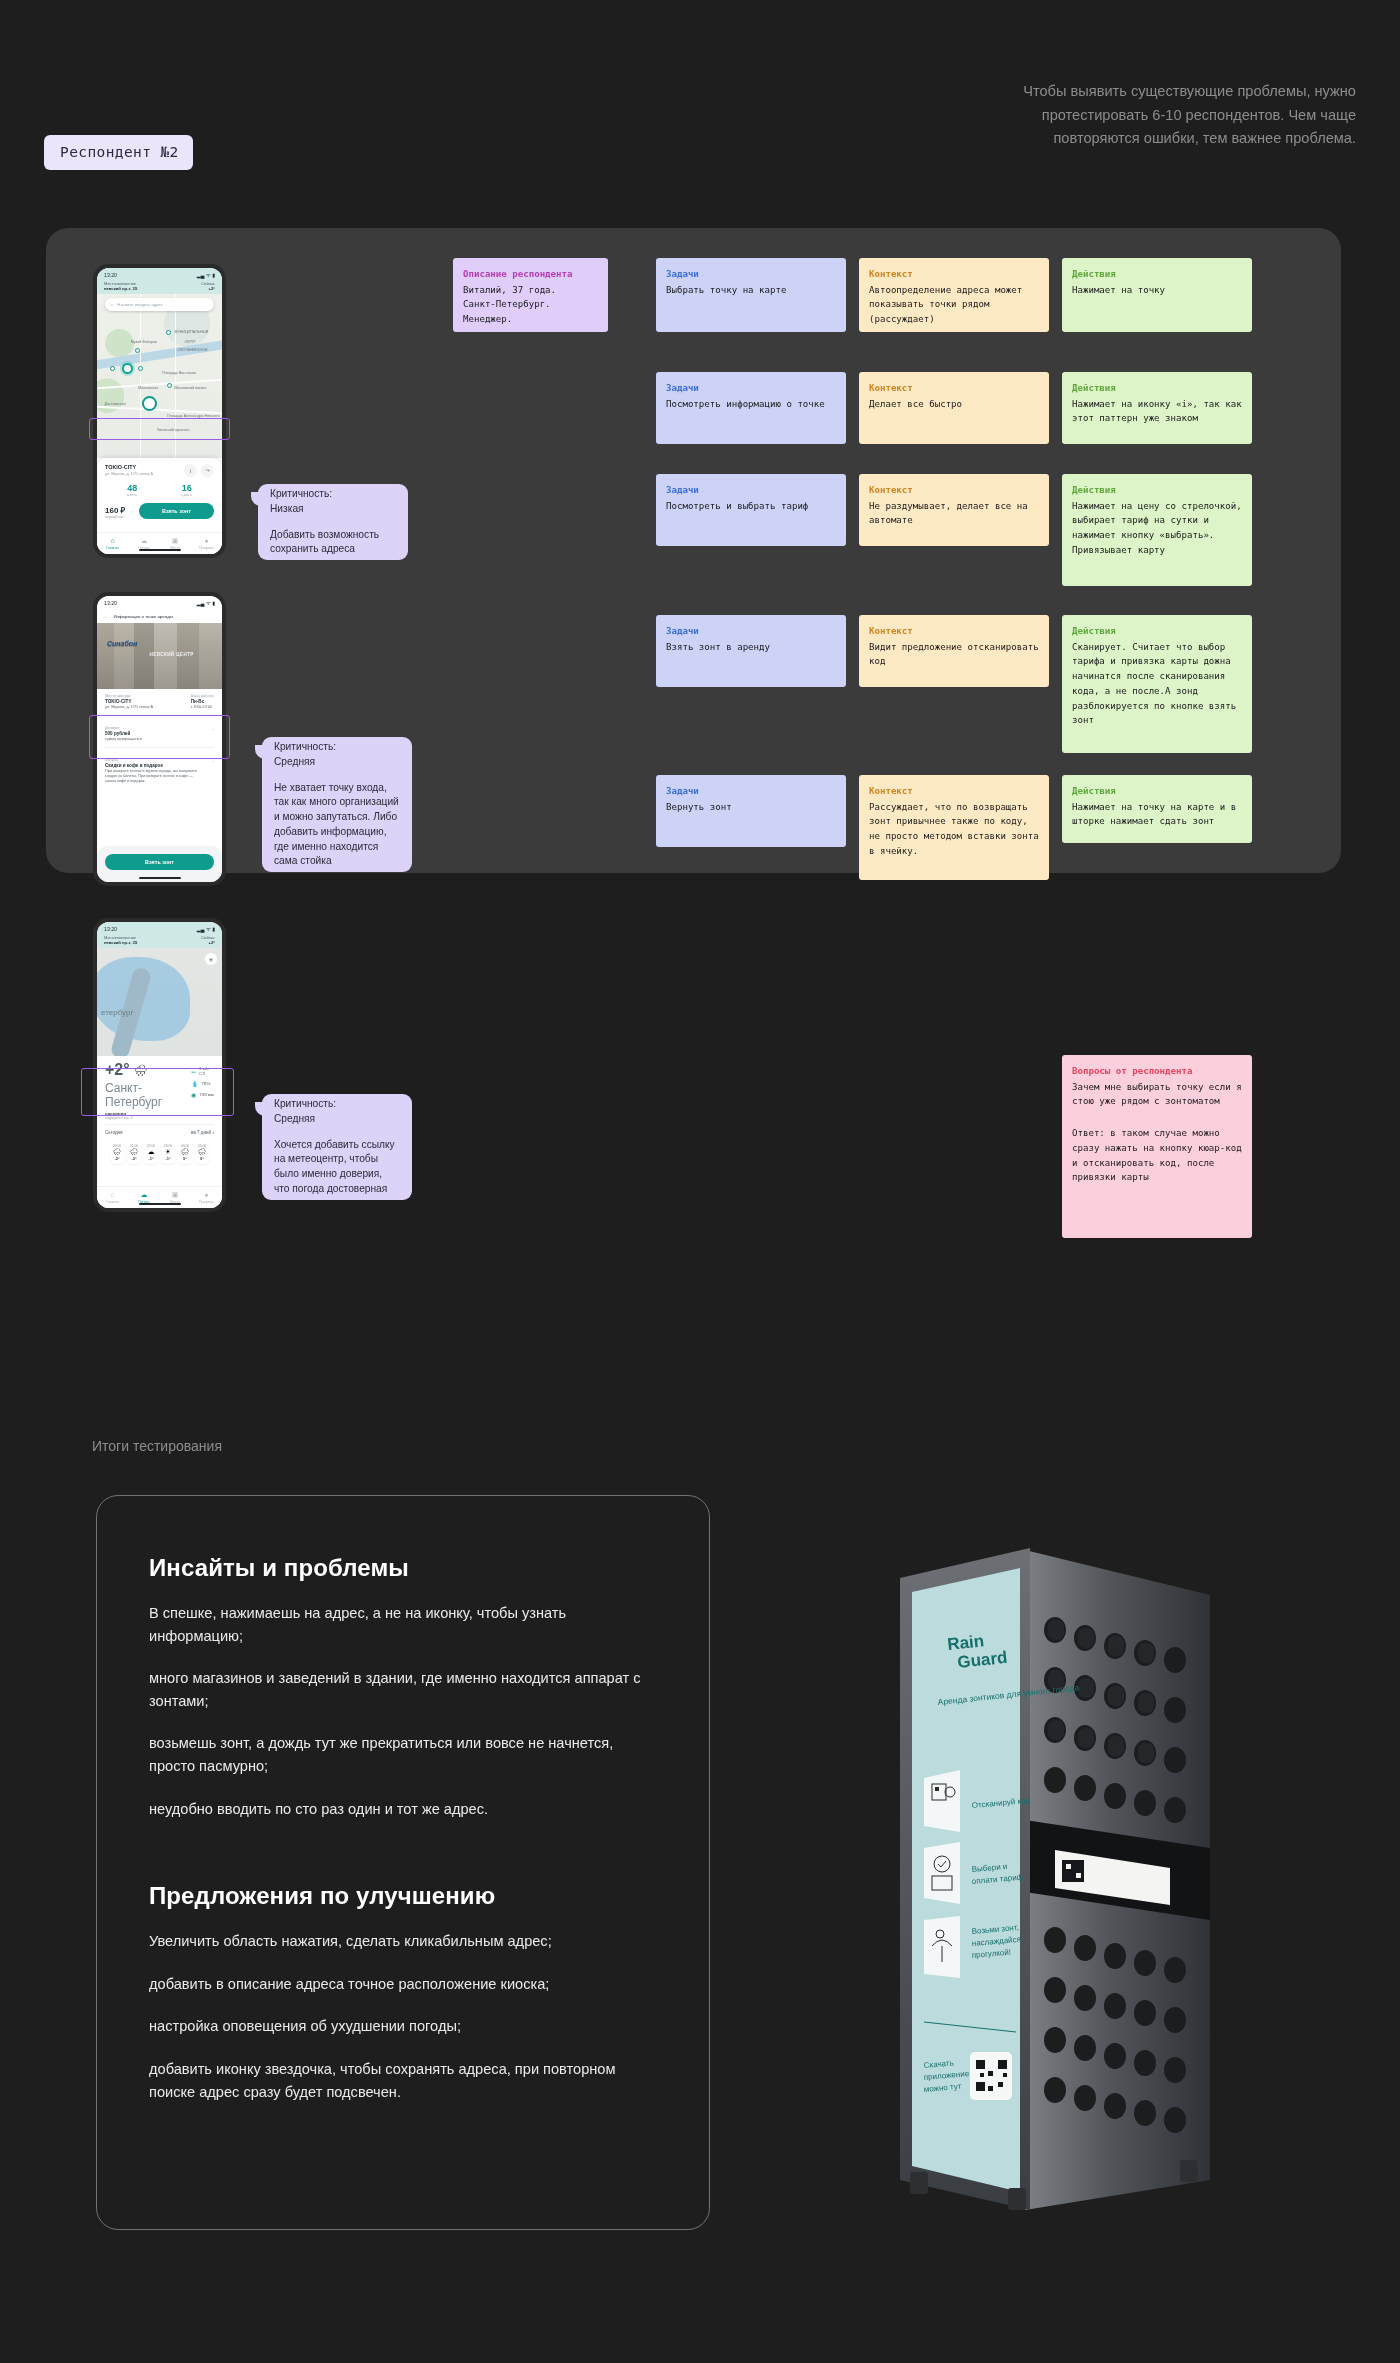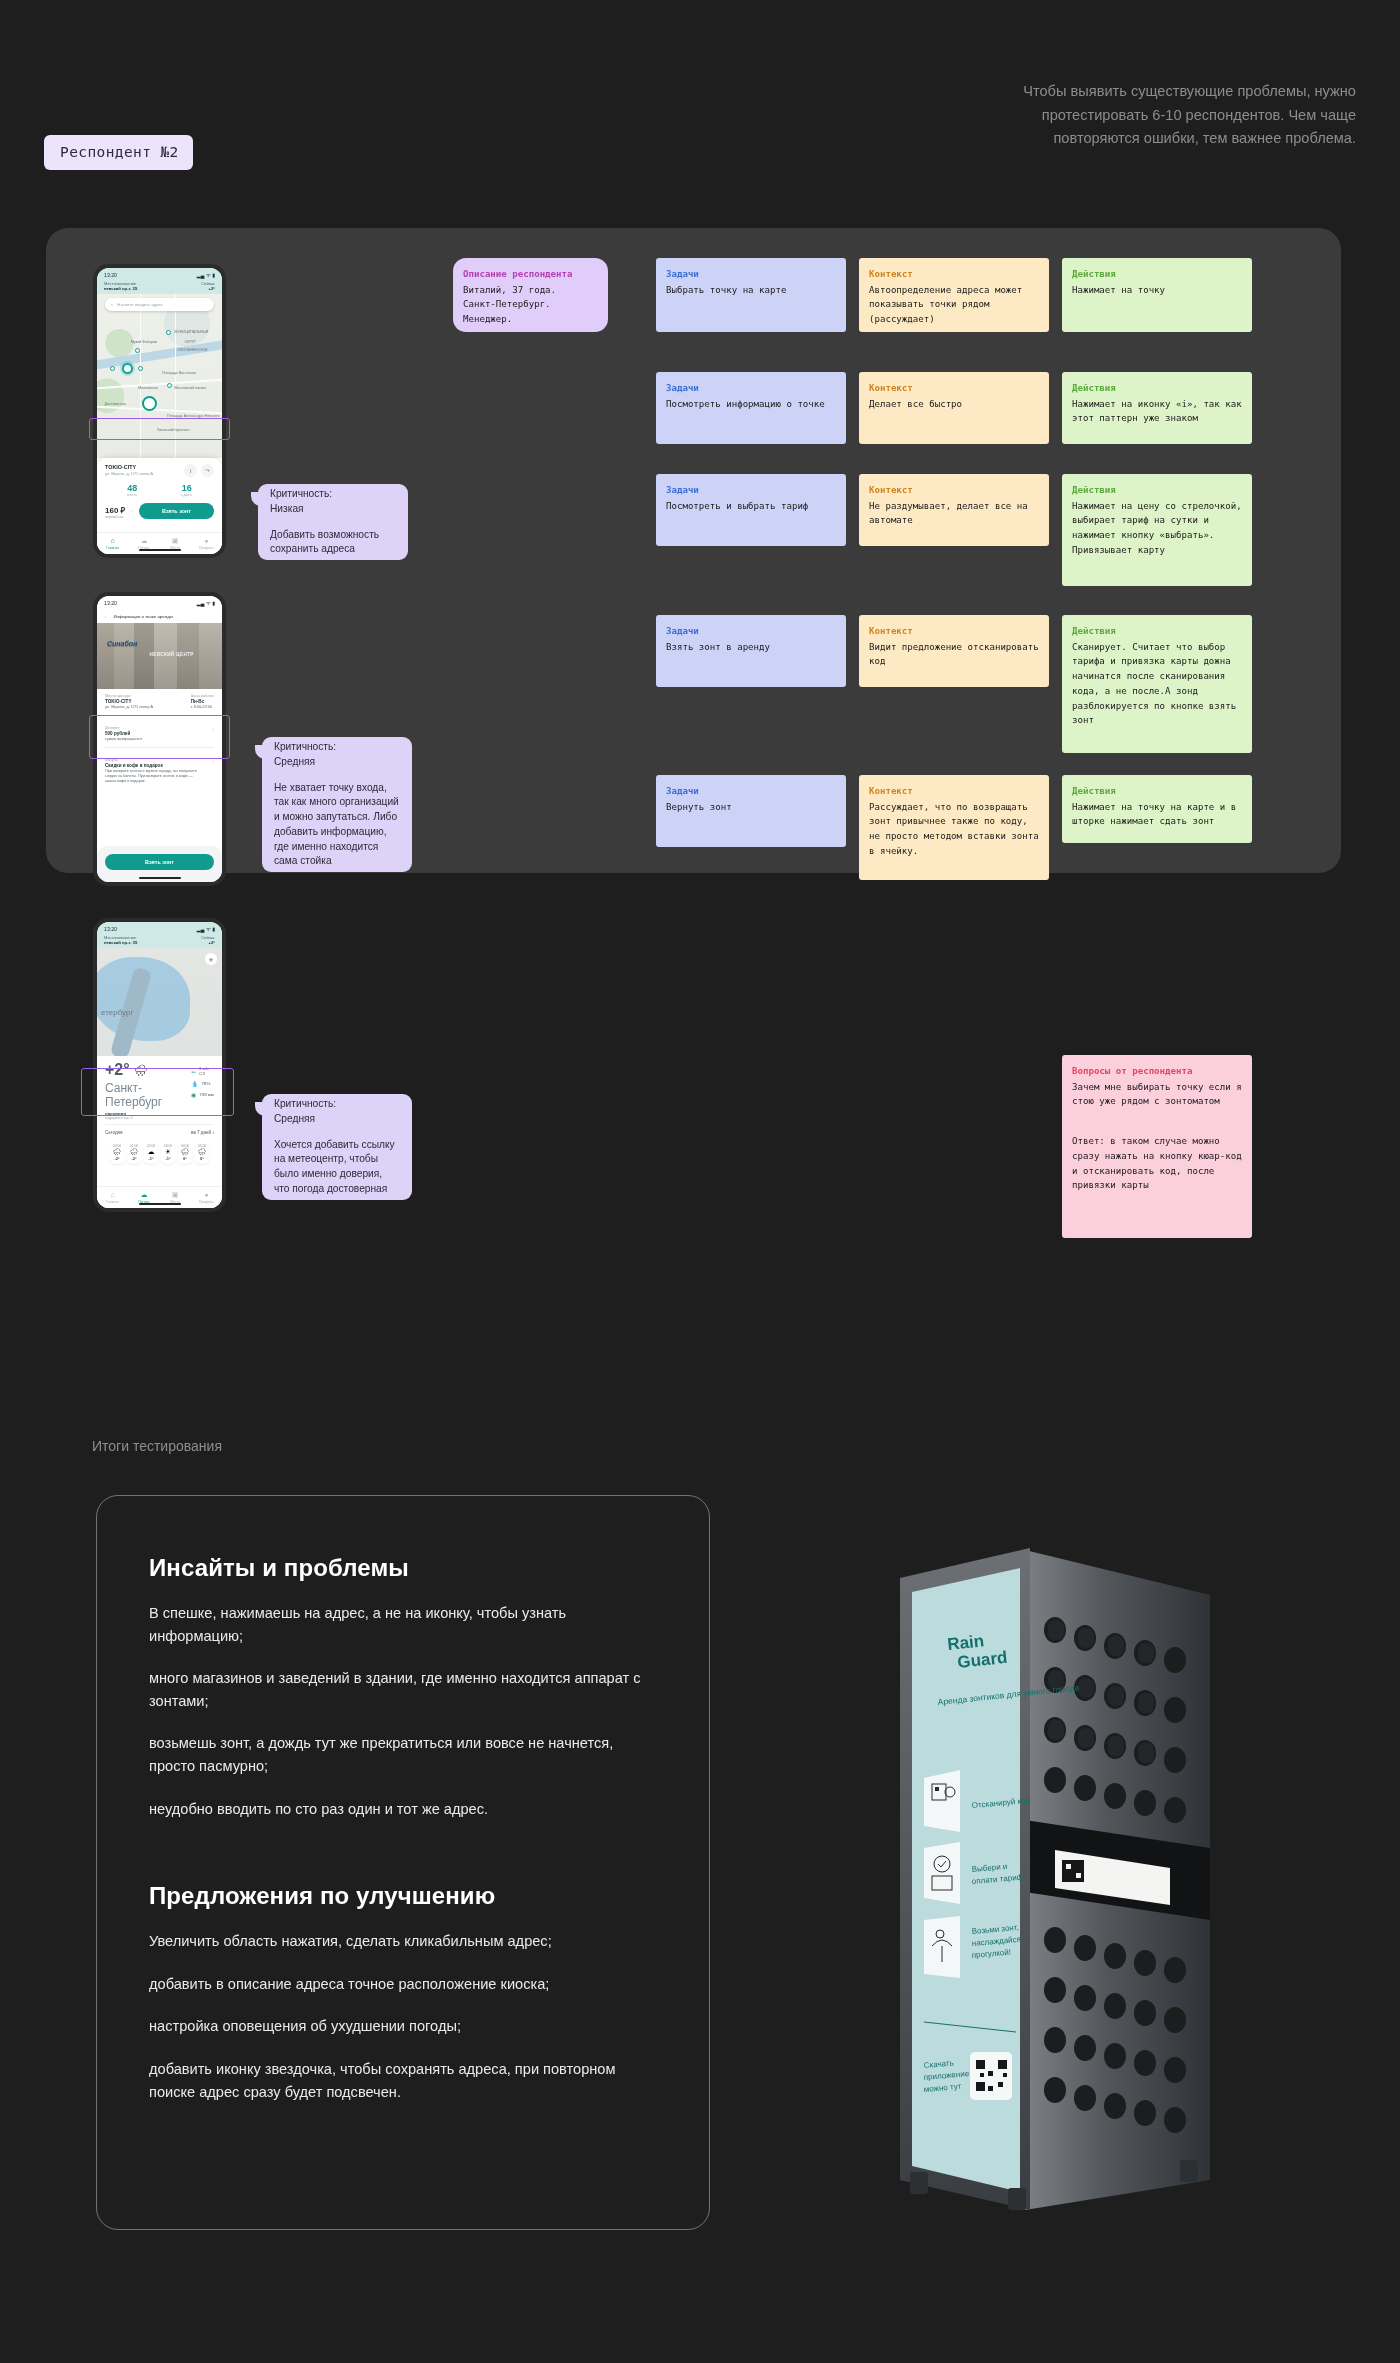--- a/index.html
+++ b/index.html
@@ -505,21 +505,21 @@
   </div>
   <div class="callout" id="callout2">
     <p><span>Критичность:</span><br><span>Средняя</span></p>
     <p>Не хватает точку входа, так как много организаций и можно запутаться. Либо добавить информацию, где именно находится сама стойка</p>
   </div>
   <div class="callout" id="callout3">
     <p><span>Критичность:</span><br><span>Средняя</span></p>
     <p>Хочется добавить ссылку на метеоцентр, чтобы было именно доверия, что погода достоверная</p>
   </div>
 
-  <div class="note n-desc" style="left:453px; top:258px; width:155px; height:74px;border-radius:13px;">
+  <div class="note n-desc" style="left:453px; top:258px; width:155px; height:74px;">
     <div class="hd">Описание респондента</div>
     <div style="white-space:pre-line">Виталий, 37 года.
 Санкт-Петербург.
 Менеджер.</div>
   </div>
 
   <div class="note n-task" style="left:656px; top:258px; width:190px; height:74px;">
     <div class="hd">Задачи</div>
     <div>Выбрать точку на карте</div>
   </div>
@@ -580,21 +580,21 @@
     <div>Рассуждает, что по возвращать зонт привычнее также по коду, не просто методом вставки зонта в ячейку.</div>
   </div>
   <div class="note n-act" style="left:1062px; top:775px; width:190px; height:68px;">
     <div class="hd">Действия</div>
     <div>Нажимает на точку на карте и в шторке нажимает сдать зонт</div>
   </div>
 
   <div class="note n-q" style="left:1062px; top:1055px; width:190px; height:183px;">
     <div class="hd">Вопросы от респондента</div>
     <div>Зачем мне выбирать точку если я стою уже рядом с зонтоматом</div>
-    <div style="margin-top:25px">Ответ: в таком случае можно сразу нажать на кнопку кюар-код и отсканировать код, после привязки карты</div>
+    <div style="margin-top:17px">Ответ: в таком случае можно сразу нажать на кнопку кюар-код и отсканировать код, после привязки карты</div>
   </div>
 
   <div class="results-label">Итоги тестирования</div>
   <div class="results-card">
     <h2>Инсайты и проблемы</h2>
     <div class="bullet">В спешке, нажимаешь на адрес, а не на иконку, чтобы узнать информацию;</div>
     <div class="bullet">много магазинов и заведений в здании, где именно находится аппарат с зонтами;</div>
     <div class="bullet">возьмешь зонт, а дождь тут же прекратиться или вовсе не начнется, просто пасмурно;</div>
     <div class="bullet">неудобно вводить по сто раз один и тот же адрес.</div>
     <h2 class="second">Предложения по улучшению</h2>

